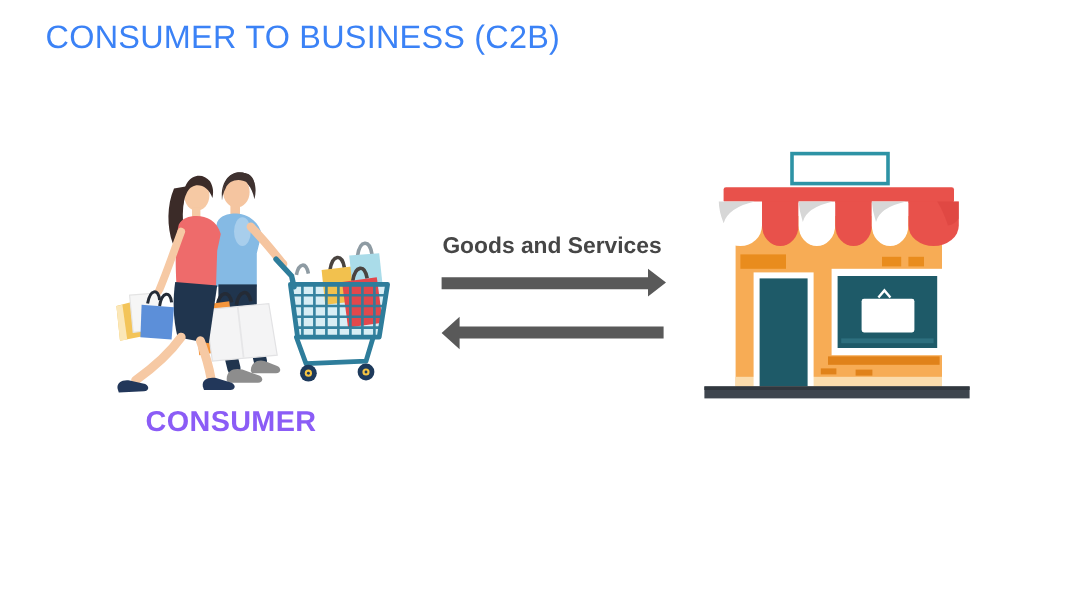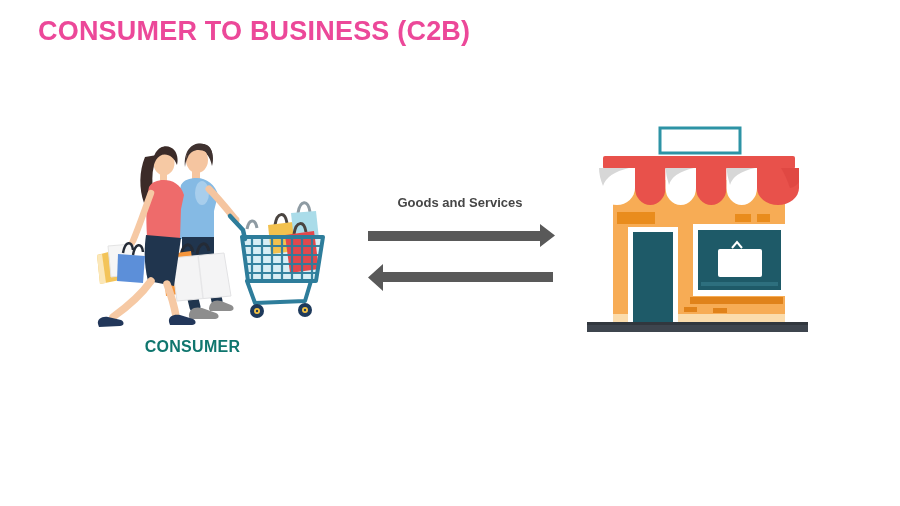--- a/index.html
+++ b/index.html
@@ -2,33 +2,33 @@
 <html><head>
 <meta charset="utf-8">
 <style>
   * { margin:0; padding:0; box-sizing:border-box; }
   html,body { width:900px; height:506px; }
   body { font-family:"Liberation Sans", sans-serif; background:#ffffff; overflow:hidden; }
   #slide { position:relative; width:900px; height:506px; background:#ffffff; }
 
   .title {
     position:absolute; left:38px; top:16px;
-    font-size:27px; font-weight:bold; color:#ec4899; letter-spacing:0.2px;
+    font-size:27px; font-weight:normal; color:#3b82f6; letter-spacing:0.2px;
   }
 
   .entity-label {
     position:absolute; top:338px; width:215px; text-align:center;
-    font-size:16px; font-weight:bold; color:#0f766e; letter-spacing:0.3px;
+    font-size:24px; font-weight:bold; color:#8b5cf6; letter-spacing:0.3px;
   }
   .entity-label.consumer { left:85px; }
   .entity-label.business { left:600px; }
 
   .flow-label {
     position:absolute; left:355px; width:210px; text-align:center;
-    font-size:13px; font-weight:bold; color:#464646;
+    font-size:19px; font-weight:bold; color:#464646;
   }
   .flow-label.top { top:195px; }
   .flow-label.bottom { top:297px; }
 
   .abs-svg { position:absolute; }
 </style>
 </head>
 <body>
 
 <div id="slide">

